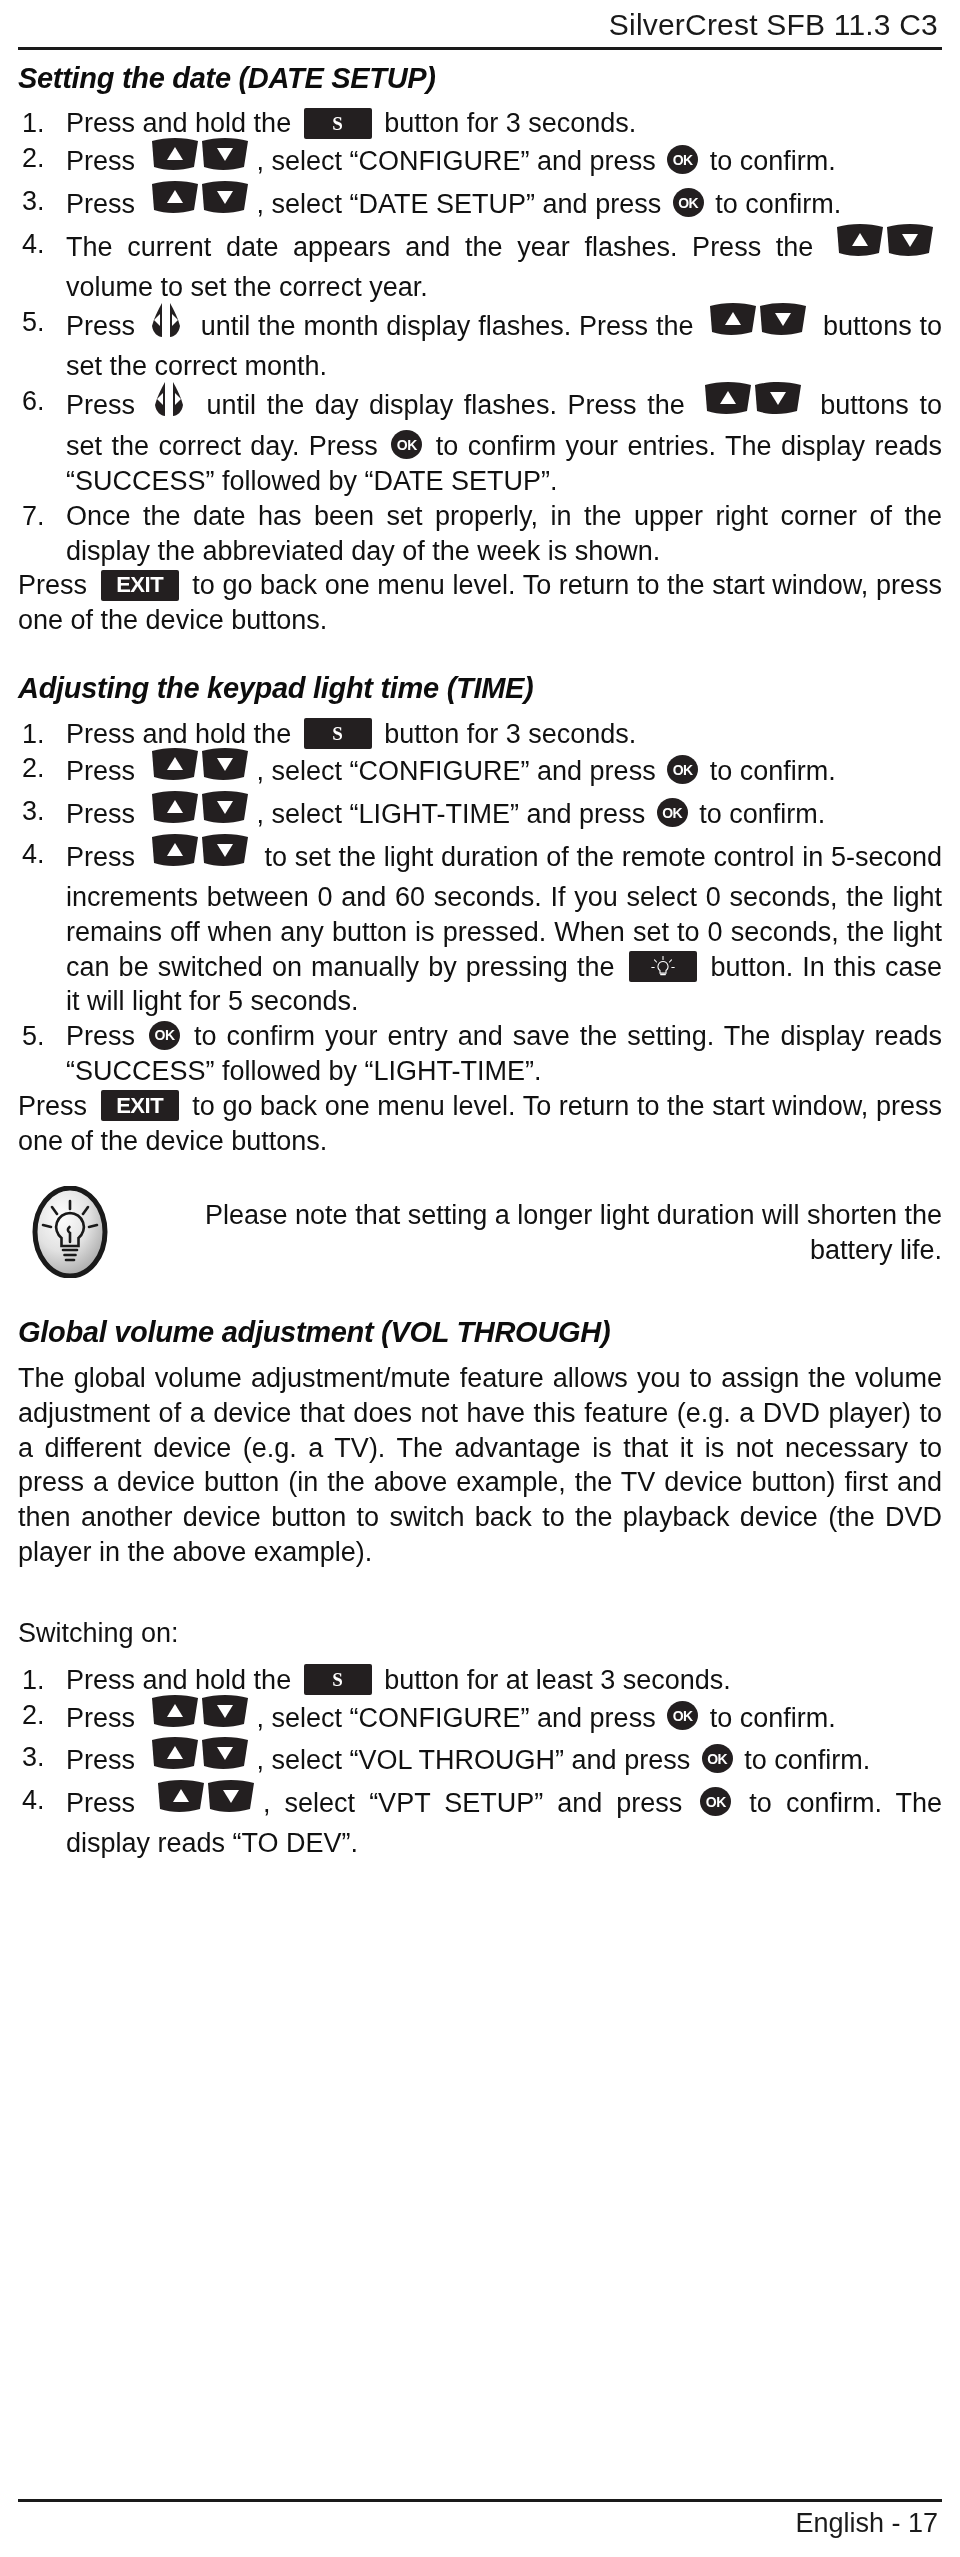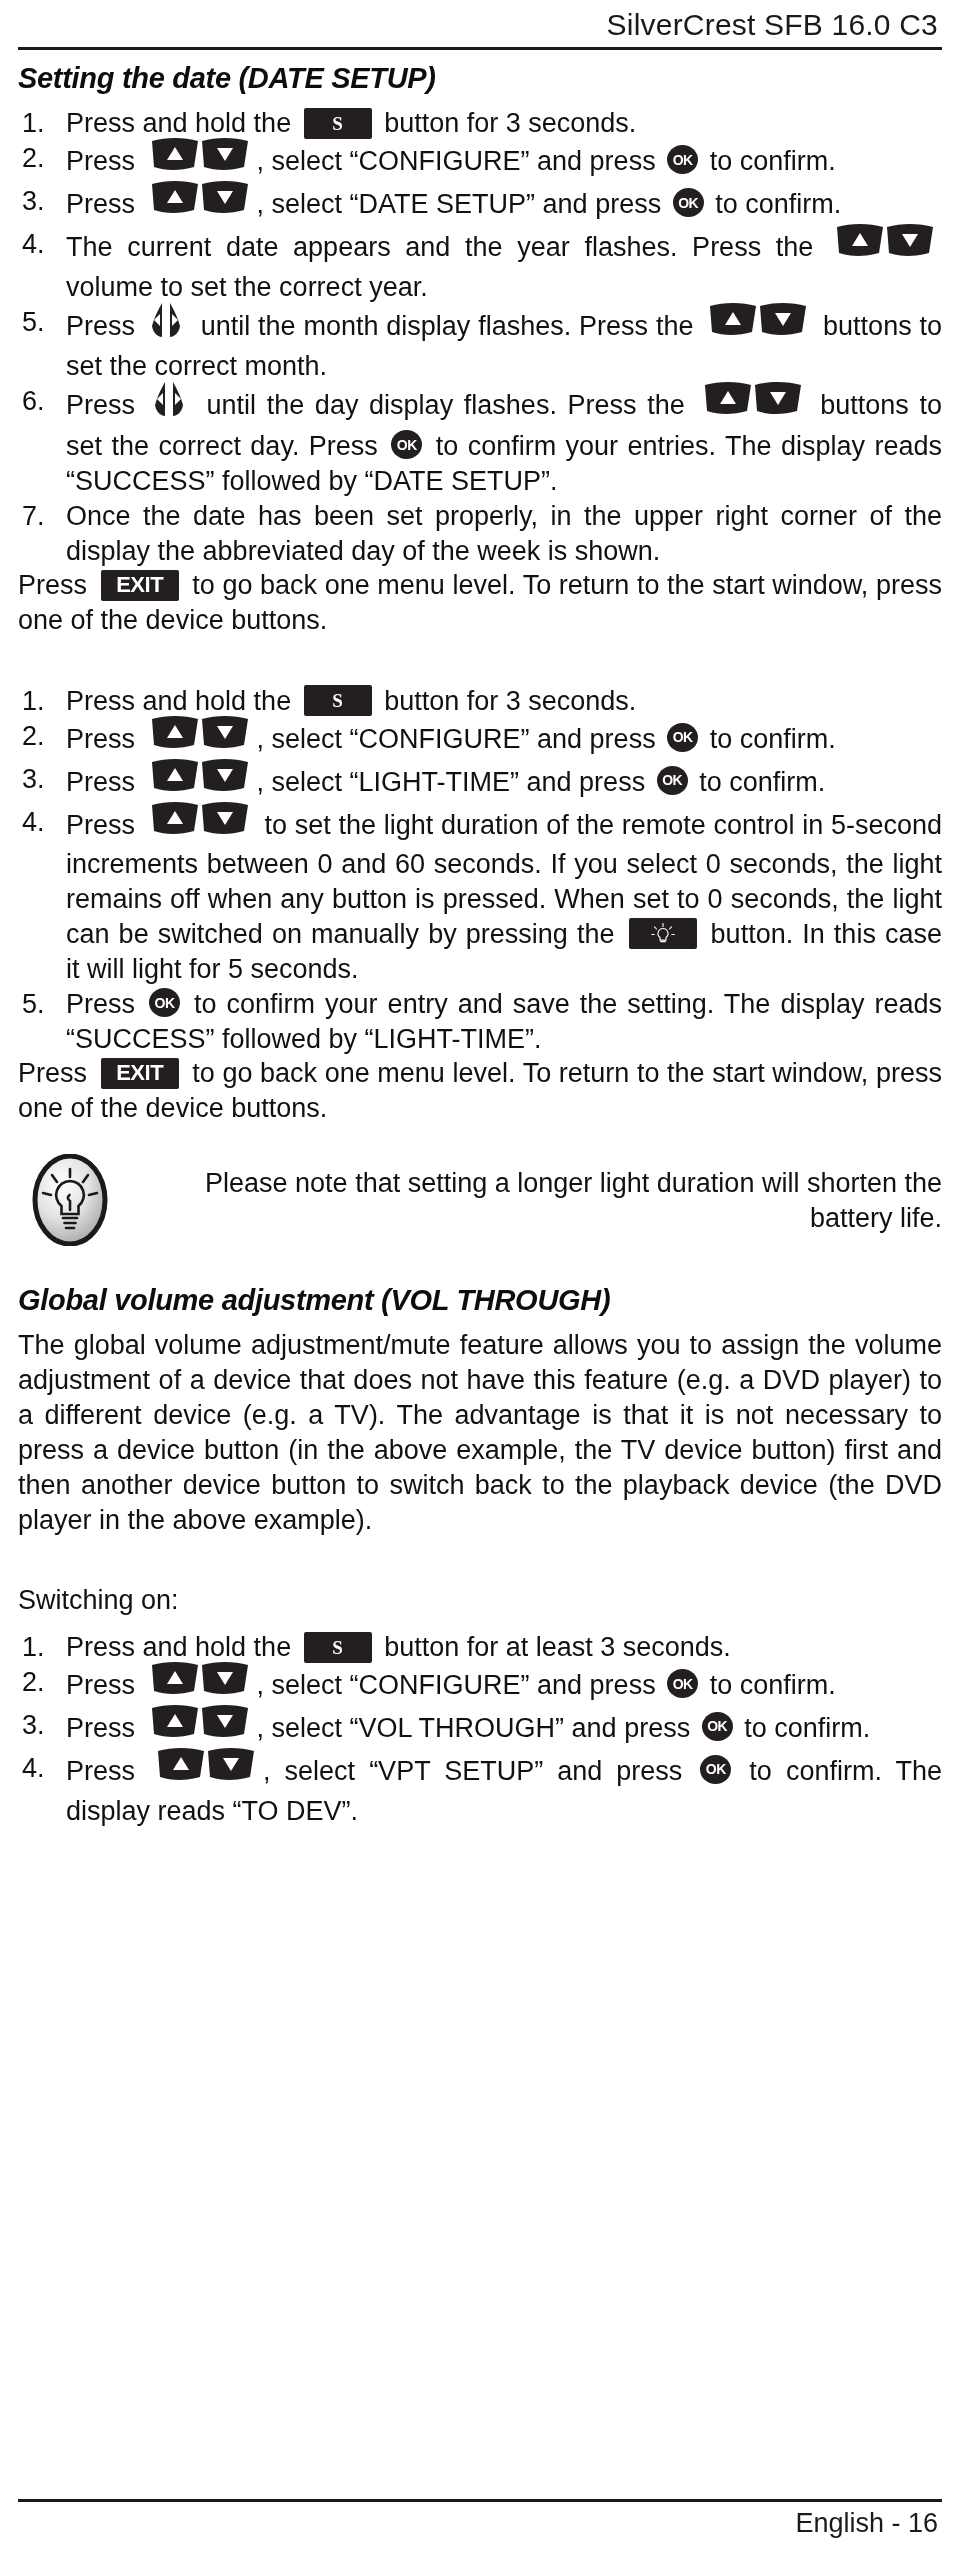--- a/index.html
+++ b/index.html
@@ -222,21 +222,21 @@
     padding-right: 4px;
     display: block;
   }
 </style>
 </head>
 <body>
 
 <div class="page">
 
   <div class="page-header">
-    <span class="hdr-text">SilverCrest SFB 16.0 C3</span>
+    <span class="hdr-text">SilverCrest SFB 11.3 C3</span>
   </div>
   <hr class="rule">
 
   <div class="sec-gap-sm"></div>
 
   <div id="content">
       <h2 class="section-title">Setting the date (DATE SETUP)</h2>
       <div class="sec-gap-sm"></div>
       <ol class="steps">
         <li><span class="num">1.</span><span>Press and hold the </span><span class="ic ic-s"><span class="lbl">S</span></span><span> button for 3 seconds.</span></li>
@@ -277,20 +277,21 @@
             </svg></span><span> until the day display flashes. Press the </span><span class="ic ic-updown"><svg width="100" height="34" viewBox="0 0 100 34">
               <path d="M2 4 C16 0 34 0 48 4 L44 30 C30 34 16 34 4 30 Z" fill="#231f20"></path>
               <path d="M25 10 L33 23 L17 23 Z" fill="#ffffff"></path>
               <path d="M52 4 C66 0 84 0 98 4 L94 30 C80 34 66 34 54 30 Z" fill="#231f20"></path>
               <path d="M67 11 L83 11 L75 24 Z" fill="#ffffff"></path>
             </svg></span><span> buttons to set the correct day. Press </span><span class="ic ic-ok"><span class="circ"></span><span class="lbl">OK</span></span><span> to confirm your entries. The display reads “SUCCESS” followed by “DATE SETUP”.</span></li>
         <li><span class="num">7.</span><span>Once the date has been set properly, in the upper right corner of the display the abbreviated day of the week is shown.</span></li>
       </ol>
       <p class="para"><span>Press </span><span class="ic ic-exit"><span class="lbl">EXIT</span></span><span> to go back one menu level. To return to the start window, press one of the device buttons.</span></p>
       <div class="sec-gap-big"></div>
+      <h2 class="section-title">Adjusting the keypad light time (TIME)</h2>
       <div class="sec-gap-sm"></div>
       <ol class="steps">
         <li><span class="num">1.</span><span>Press and hold the </span><span class="ic ic-s"><span class="lbl">S</span></span><span> button for 3 seconds.</span></li>
         <li><span class="num">2.</span><span>Press </span><span class="ic ic-updown"><svg width="100" height="34" viewBox="0 0 100 34">
               <path d="M2 4 C16 0 34 0 48 4 L44 30 C30 34 16 34 4 30 Z" fill="#231f20"></path>
               <path d="M25 10 L33 23 L17 23 Z" fill="#ffffff"></path>
               <path d="M52 4 C66 0 84 0 98 4 L94 30 C80 34 66 34 54 30 Z" fill="#231f20"></path>
               <path d="M67 11 L83 11 L75 24 Z" fill="#ffffff"></path>
             </svg></span><span>, select “CONFIGURE” and press </span><span class="ic ic-ok"><span class="circ"></span><span class="lbl">OK</span></span><span> to confirm.</span></li>
         <li><span class="num">3.</span><span>Press </span><span class="ic ic-updown"><svg width="100" height="34" viewBox="0 0 100 34">
@@ -370,16 +371,16 @@
               <path d="M2 4 C16 0 34 0 48 4 L44 30 C30 34 16 34 4 30 Z" fill="#231f20"></path>
               <path d="M25 10 L33 23 L17 23 Z" fill="#ffffff"></path>
               <path d="M52 4 C66 0 84 0 98 4 L94 30 C80 34 66 34 54 30 Z" fill="#231f20"></path>
               <path d="M67 11 L83 11 L75 24 Z" fill="#ffffff"></path>
             </svg></span><span>, select “VPT SETUP” and press </span><span class="ic ic-ok"><span class="circ"></span><span class="lbl">OK</span></span><span> to confirm. The display reads “TO DEV”.</span></li>
       </ol>
     </div>
 
   <div class="page-footer">
     <hr class="rule-foot">
-    <span class="foot-text">English - 16</span>
+    <span class="foot-text">English - 17</span>
   </div>
 
 </div>
 
 </body></html>

